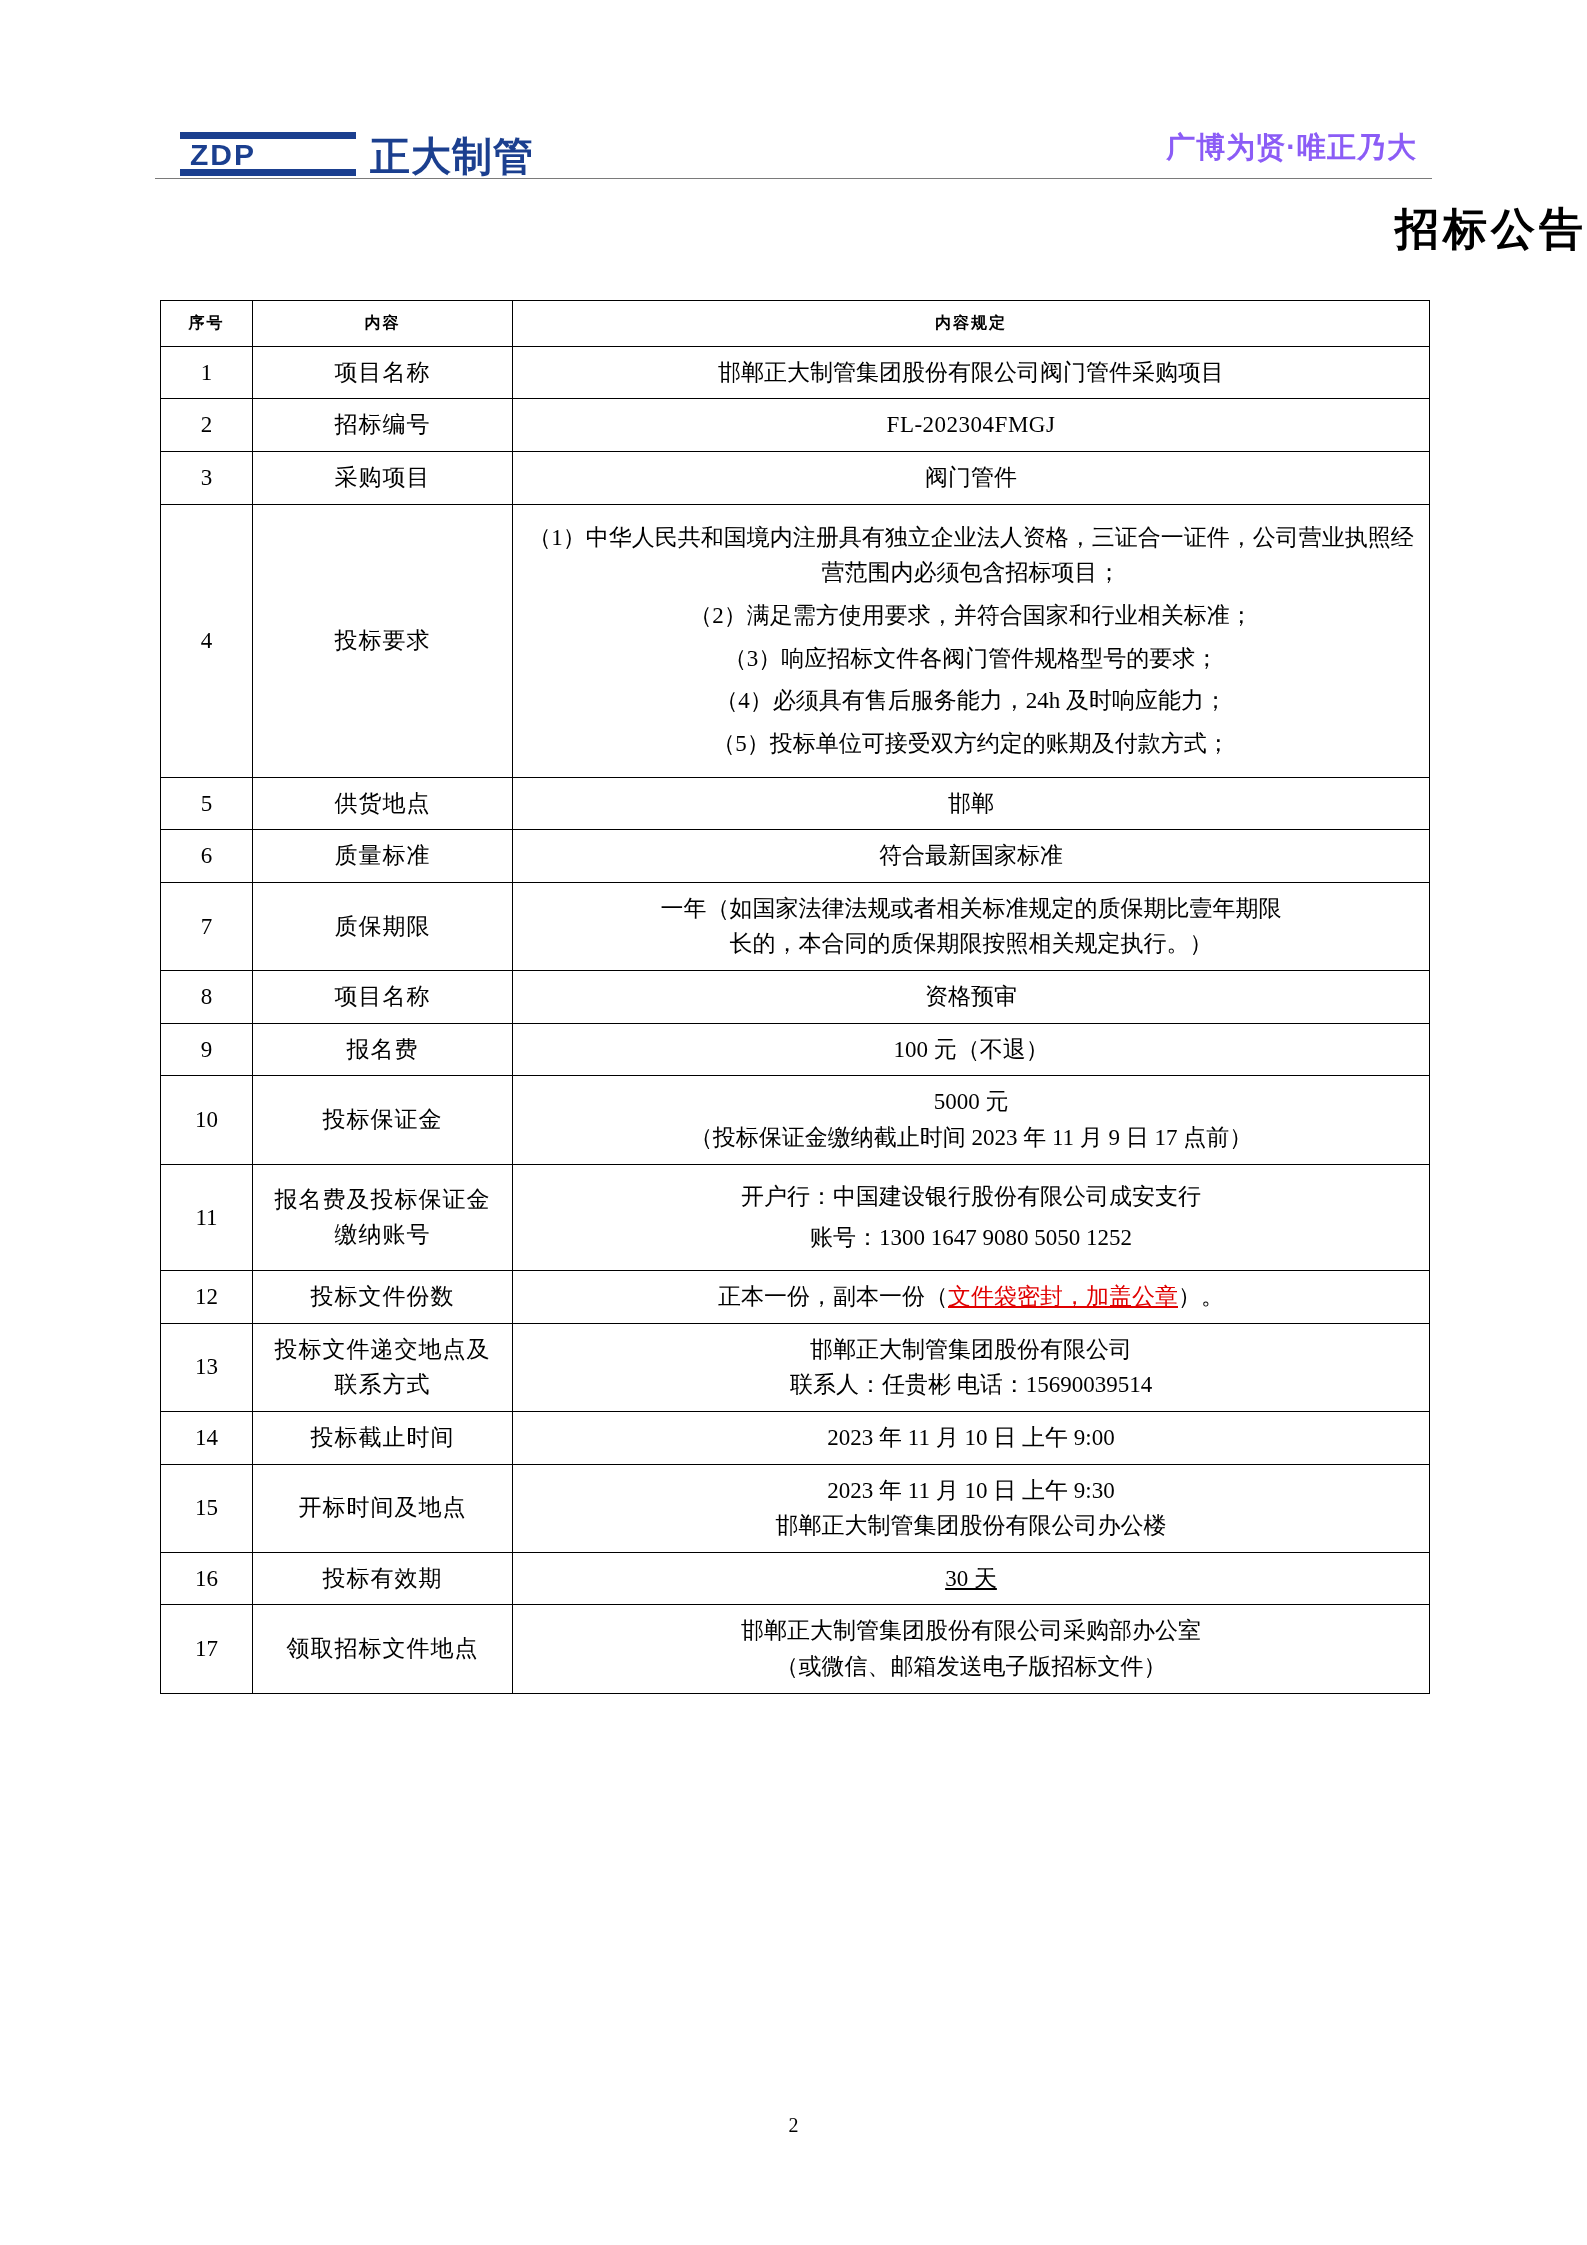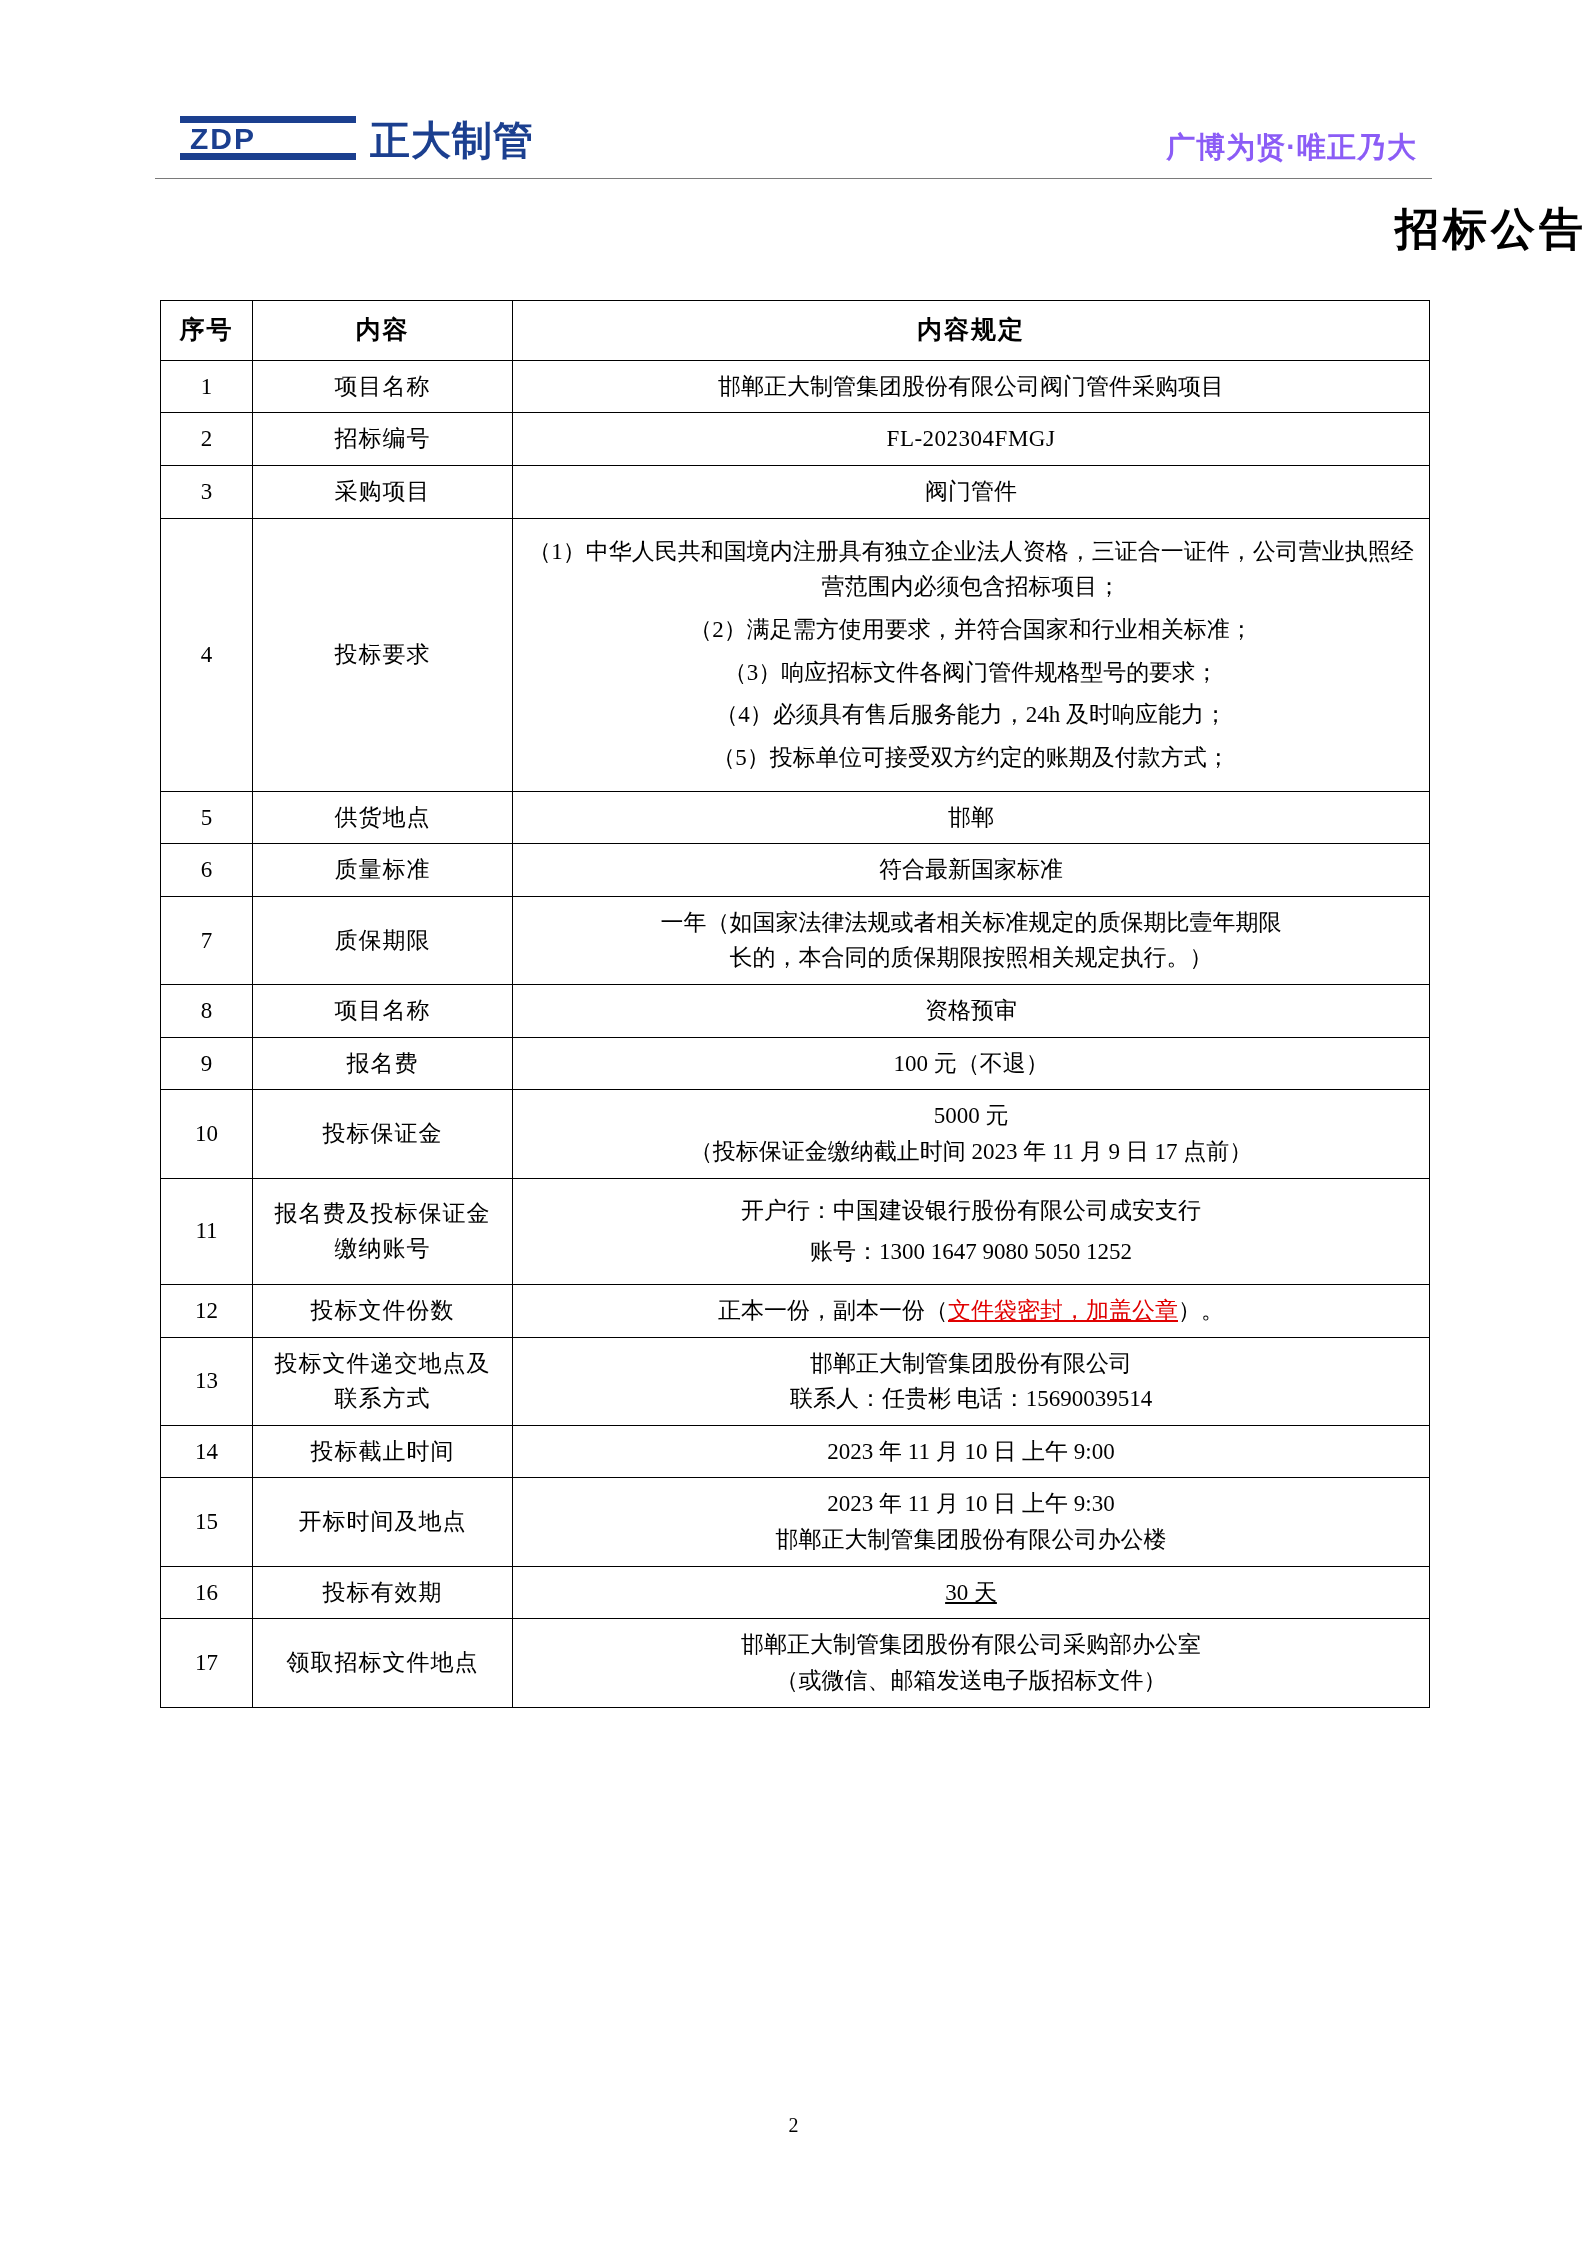--- a/index.html
+++ b/index.html
@@ -25,21 +25,21 @@
   .header {
     position: absolute;
     top: 112px;
     left: 150px;
     right: 150px;
     height: 70px;
   }
   .logo-wrap {
     position: absolute;
     left: 30px;
-    top: 0;
+    top: 16px;
     display: flex;
     align-items: center;
     gap: 14px;
   }
   .logo-mark {
     display: block;
   }
   .logo-text {
     font-family: "Liberation Sans", sans-serif;
     font-size: 40px;
@@ -110,21 +110,21 @@
   td.label {
     font-weight: normal;
     letter-spacing: 1px;
   }
   td.val {
     text-align: center;
     border-radius: 8px;
   }
   tr.head td {
     font-weight: bold;
-    font-size: 25px;
+    font-size: 16px;
     letter-spacing: 2px;
     padding: 10px;
   }
   .val-left {
     text-align: left;
     padding-left: 80px;
     margin-left: 40px;
   }
   .val-left .ln {
     display: block;

